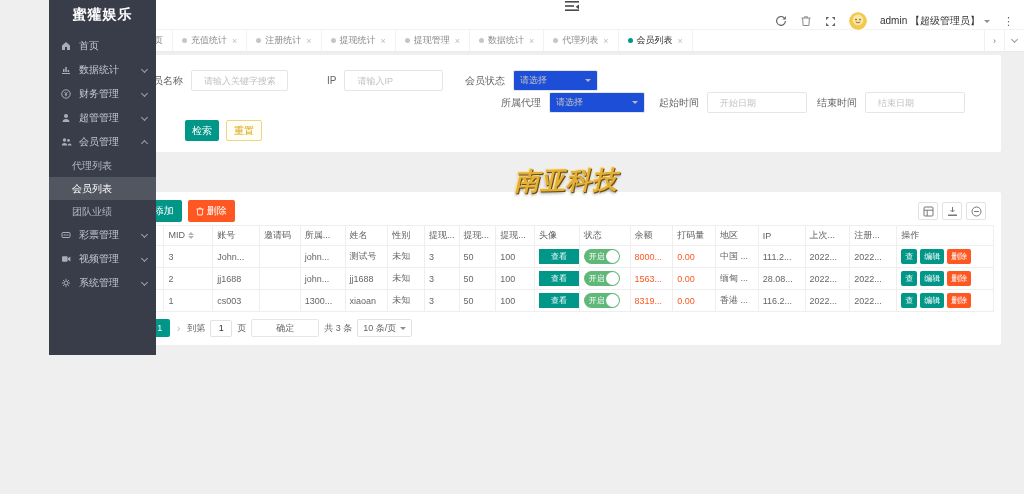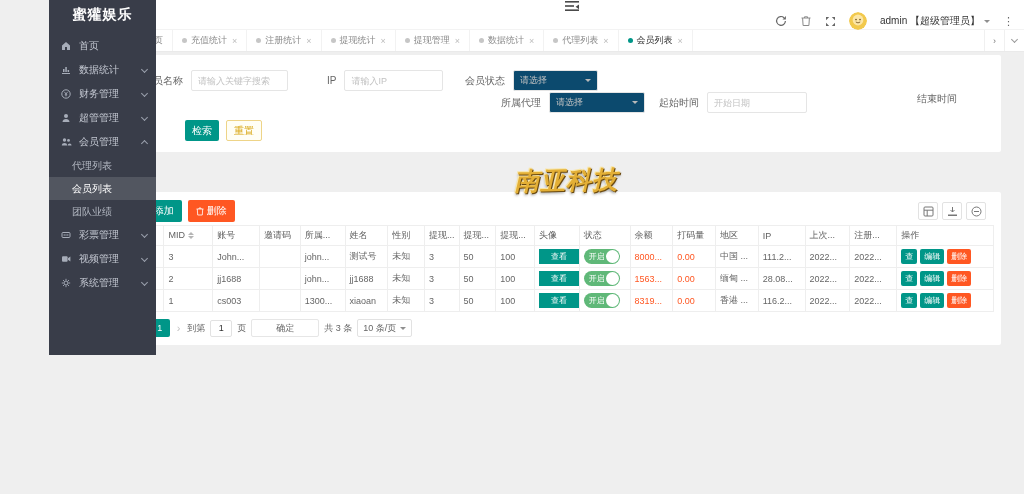--- a/index.html
+++ b/index.html
@@ -39,23 +39,23 @@
   .tab.active { color:#333; }
   .tab.active .dot { background:#009688; }
   .tab-right { margin-left:auto; display:flex; }
 
   
   .main { position:absolute; left:107px; top:52px; right:0; bottom:0; }
   .card { position:absolute; left:15px; right:23px; background:#fff; border-radius:2px; }
   .card.search { top:3px; height:97px; }
   .fg { position:absolute; display:flex; align-items:center; }
   .fg .flabel { color:#666; margin-right:8px; white-space:nowrap; }
-  .inp { height:21px; border:1px solid #e5e5e5; border-radius:2px; padding:0 6px; font-size:9px; color:#333; background:#fff; font-family:inherit; outline:none; }
+  .inp { height:21px; border:1px solid #e5e5e5; border-radius:2px; padding:0 12px; font-size:9px; color:#333; background:#fff; font-family:inherit; outline:none; }
   .inp::placeholder { color:#c2c2c2; }
-  .sel { height:21px; border:1px solid #e5e5e5; border-radius:2px; display:flex; align-items:center; justify-content:space-between; padding:0 6px; font-size:9px; color:#c2c2c2; background:#0c4a6e; cursor:pointer; }
+  .sel { height:21px; border:1px solid #e5e5e5; border-radius:2px; display:flex; align-items:center; justify-content:space-between; padding:0 6px; font-size:9px; color:#c2c2c2; background:#1d4ed8; cursor:pointer; }
   .sel .caret-dn { border-top-color:#b9b9b9; }
   .btn { display:flex; align-items:center; justify-content:center; border-radius:2px; font-size:10px; cursor:pointer; border:none; font-family:inherit; }
   .btn-search { position:absolute; left:63px; top:65px; width:34px; height:21px; background:#009688; color:#fff; }
   .btn-reset { position:absolute; left:104px; top:65px; width:36px; height:21px; background:#fffef5; border:1px solid #eed488; color:#d8a40e; }
 
   .watermark { position:absolute; left:50%; top:112px; transform:translateX(-50%) rotate(-1deg); font-size:25px; font-weight:900; font-style:italic; letter-spacing:1px; color:#e3af36; text-shadow:1px 1px 0 #6b4a10, -1px -1px 0 #f9e6a6, 0 2px 3px rgba(0,0,0,.4); white-space:nowrap; z-index:3; }
 
   .card.tablecard { top:140px; height:153px; }
   .toolbar { position:absolute; left:15px; right:15px; top:8px; height:22px; display:flex; align-items:center; gap:6px; }
   .btn-add { height:22px; padding:0 8px; background:#009688; color:#fff; gap:3px; }
@@ -313,20 +313,21 @@
           <span>请选择</span>
           <span class="caret-dn"></span>
         </div>
       </div>
       <div class="fg" style="right:194px;top:37px;">
         <span class="flabel">起始时间</span>
         <input class="inp" style="width: 100px;" placeholder="开始日期">
       </div>
       <div class="fg" style="right:36px;top:37px;">
         <span class="flabel">结束时间</span>
+        <input class="inp" style="width: 100px;" placeholder="结束日期">
       </div>
       <button class="btn btn-search">检索</button>
       <button class="btn btn-reset">重置</button>
     </div>
 
     <div class="watermark">南亚科技</div>
 
     <div class="card tablecard">
       <div class="toolbar">
         <button class="btn btn-add">

